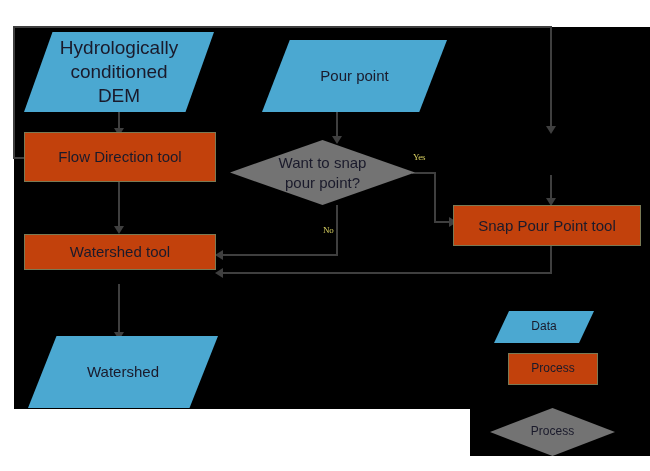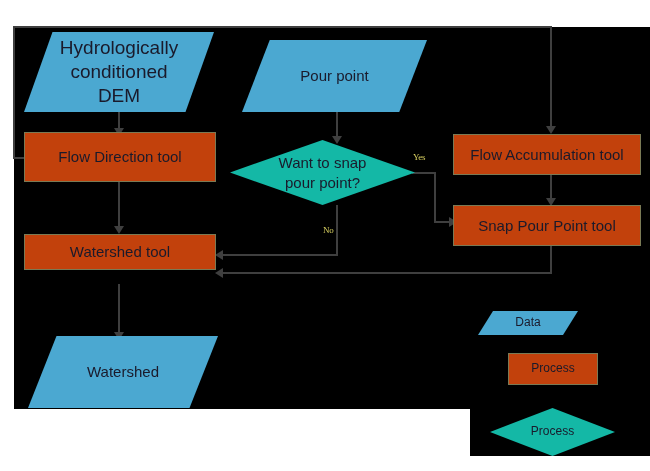--- a/index.html
+++ b/index.html
@@ -67,21 +67,21 @@
   .data-shape {
     background: #4ba8d1;
     -webkit-clip-path: polygon(15% 0%, 100% 0%, 85% 100%, 0% 100%);
     clip-path: polygon(15% 0%, 100% 0%, 85% 100%, 0% 100%);
   }
   .process-shape {
     background: #c2410c;
     border: 1px solid #7a7a55;
   }
   .decision-shape {
-    background: #14b8a6;
+    background: #737373;
     -webkit-clip-path: polygon(50% 0%, 100% 50%, 50% 100%, 0% 50%);
     clip-path: polygon(50% 0%, 100% 50%, 50% 100%, 0% 50%);
   }
   .lbl-yesno {
     position: absolute;
     font-size: 9px;
     color: #d8d060;
     letter-spacing: -0.3px;
     font-family: Liberation Serif, serif;
   }
@@ -128,52 +128,49 @@
   <div class="ln h" style="left:218px; top:272px; width:334px;"></div>
   <div class="arrow-l" style="left:215px; top:268px;"></div>
 
   <div class="ln v" style="left:118px; top:284px; height:52px;"></div>
   <div class="arrow-d" style="left:114px; top:332px;"></div>
 
   <div class="shape data-shape" style="left:24px; top:32px; width:190px; height:80px; font-size:19px;">
     <span style="max-width:120px; display:inline-block;">Hydrologically conditioned DEM</span>
   </div>
 
-  <div class="shape data-shape" style="left:242px; top:40px; width:185px; height:72px; font-size:15px;">
+  <div class="shape data-shape" style="left:262px; top:40px; width:185px; height:72px; font-size:15px;">
     <span>Pour point</span>
   </div>
 
   <div class="shape process-shape" style="left:24px; top:132px; width:192px; height:50px; font-size:15px;">
     <span>Flow Direction tool</span>
   </div>
 
-  <div class="shape process-shape" style="left:453px; top:134px; width:188px; height:41px; font-size:15px;">
-    <span>Flow Accumulation tool</span>
-  </div>
 
   <div class="shape decision-shape" style="left:230px; top:140px; width:185px; height:65px; font-size:15px;">
     <span style="max-width:120px; display:inline-block;">Want to snap pour point?</span>
   </div>
 
   <div class="shape process-shape" style="left:453px; top:205px; width:188px; height:41px; font-size:15px;">
     <span>Snap Pour Point tool</span>
   </div>
 
   <div class="shape process-shape" style="left:24px; top:234px; width:192px; height:36px; font-size:15px;">
     <span>Watershed tool</span>
   </div>
 
   <div class="shape data-shape" style="left:28px; top:336px; width:190px; height:72px; font-size:15px;">
     <span>Watershed</span>
   </div>
 
   <span class="lbl-yesno" style="left:413px; top:152px;">Yes</span>
   <span class="lbl-yesno" style="left:303px; top:225px;padding-left:20px;">No</span>
 
-  <div class="shape data-shape legend-text" style="left:478px; top:311px; width:100px; height:24px;">
+  <div class="shape data-shape legend-text" style="left:494px; top:311px; width:100px; height:32px;">
     <span>Data</span>
   </div>
 
   <div class="shape process-shape legend-text" style="left:508px; top:353px; width:90px; height:32px;">
     <span>Process</span>
   </div>
 
   <div class="shape decision-shape legend-text" style="left:490px; top:408px; width:125px; height:48px;">
     <span>Process</span>
   </div>

